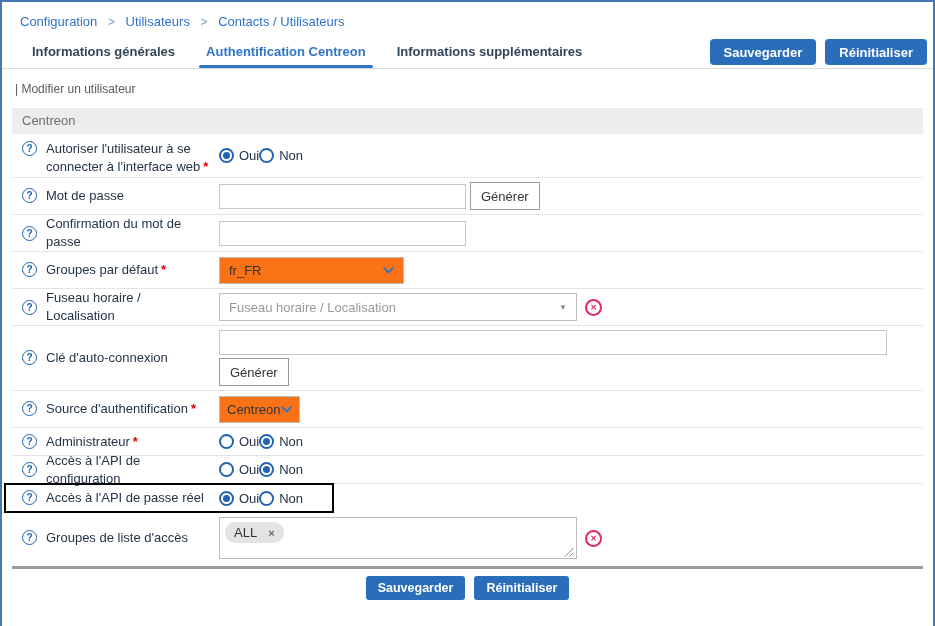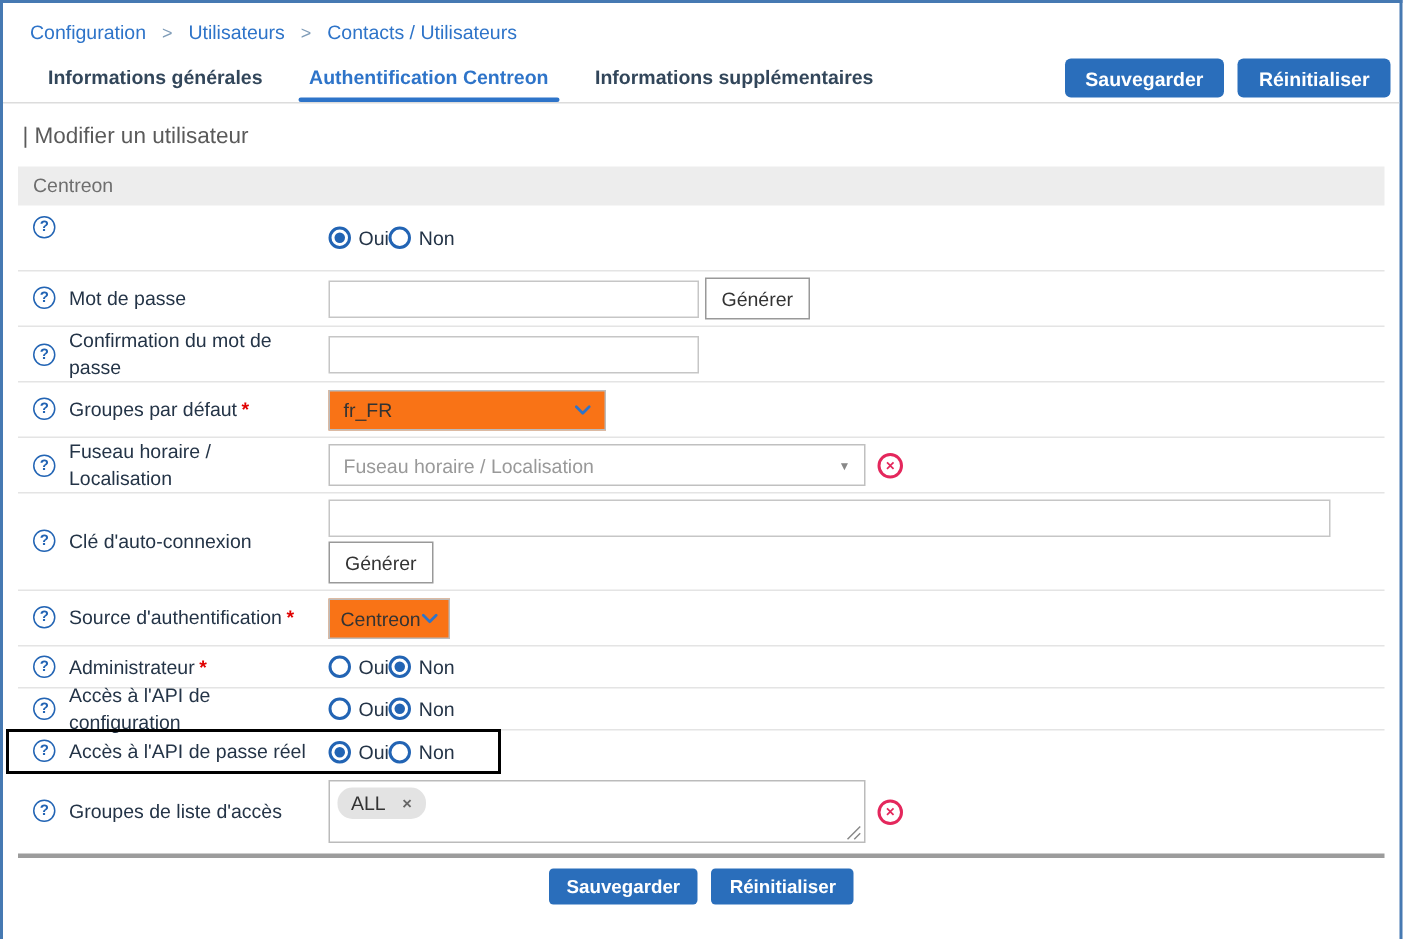--- a/index.html
+++ b/index.html
@@ -15,21 +15,21 @@
   .breadcrumb .sep { color: #7f9cb8; margin: 0 7px; font-size: 12px; }
   
   .tabsbar { display: flex; align-items: center; border-bottom: 1px solid #dcdcdc; padding: 0 6px 0 28px; height: 33px; }
   .tab { font-weight: bold; color: #32465a; margin-right: 27px; padding: 7px 2px 9px; cursor: pointer; position: relative; white-space: nowrap; }
   .tab.active { color: #2e74c9; }
   .tab.active::after { content: ''; position: absolute; left: -5px; right: -5px; bottom: 0; height: 3px; background: #2e74c9; border-radius: 2px; }
   .flex-spacer { flex: 1; }
   .btn-primary { background: #2a6ebb; color: #fff; font-weight: bold; border: none; border-radius: 4px;
     height: 26px; padding: 0 14px; font-size: 13px; margin-left: 9px; cursor: pointer; font-family: inherit; }
   
-  .page-title { font-size: 15px; color: #5a5a5a; padding: 13px 0 12px 13px; }
+  .page-title { font-size: 12px; color: #5a5a5a; padding: 13px 0 12px 13px; }
   
   .content { margin: 0 10px; }
   .section-bar { background: #ededed; color: #6e6e6e; height: 26px; line-height: 26px; padding-left: 10px; }
   .form-row { display: flex; align-items: center; border-bottom: 1px solid #e4e4e4; padding-left: 10px; position: relative; }
   .form-row.no-border { border-bottom: none; }
   .row-tall { height: 44px; }
   .row-input { height: 37px; }
   .row-radio { height: 28px; }
   .row-key { height: 65px; }
   .row-access { height: 52px; }
@@ -102,20 +102,21 @@
 
 <div class="page-title">| Modifier un utilisateur</div>
 
 <div class="content">
 
   <div class="section-bar">Centreon</div>
 
   <div class="form-row row-tall">
     <div class="label-col align-top">
       <span class="help-icon">?</span>
+      <span class="label-text"><span>Autoriser l'utilisateur à se connecter à l'interface web</span><span class="req">*</span></span>
     </div>
     <div class="field-col">
       <span class="radio-opt">
           <span class="radio checked"></span>
           <span>Oui</span>
         </span>
       <span class="radio-opt">
           <span class="radio"></span>
           <span>Non</span>
         </span>

